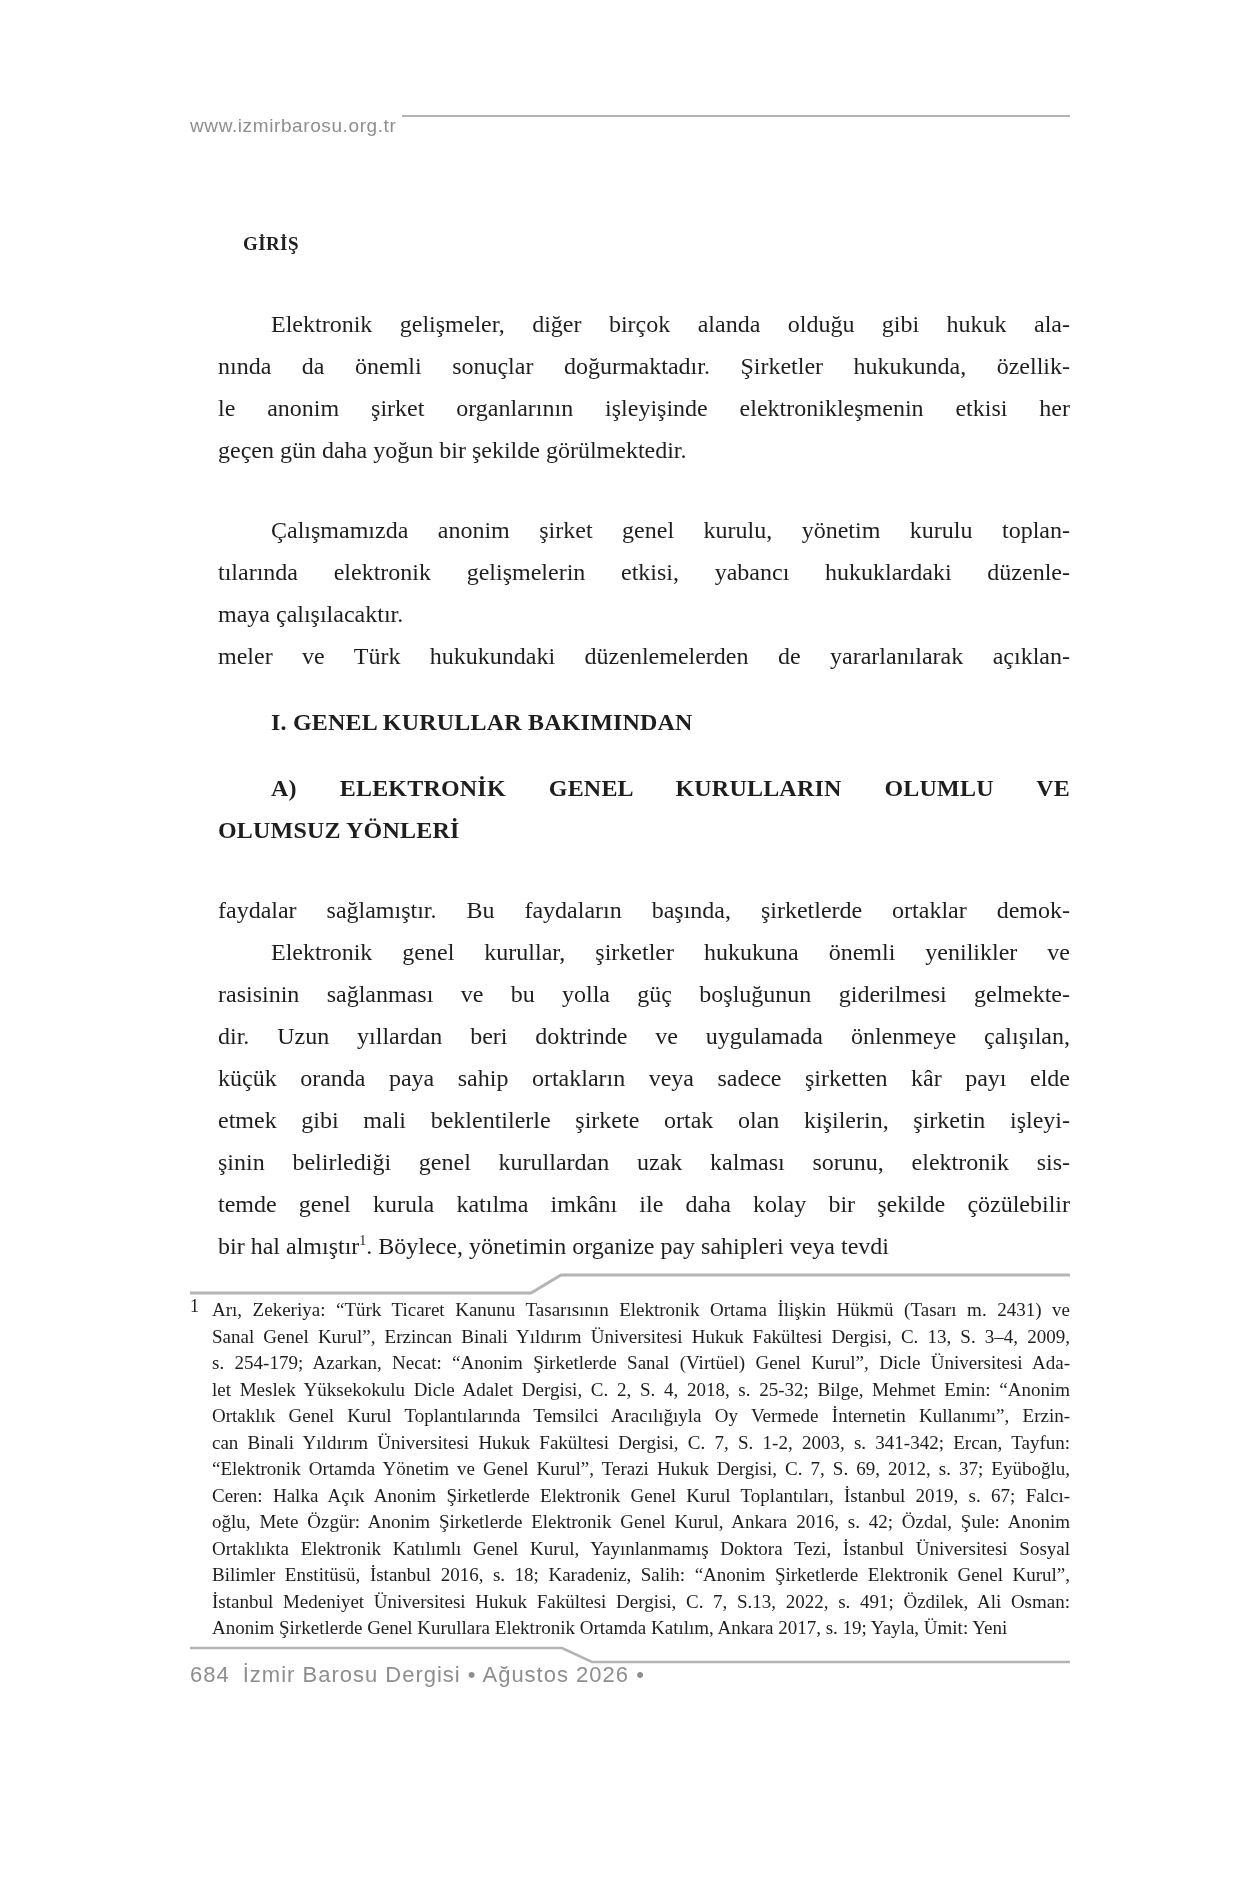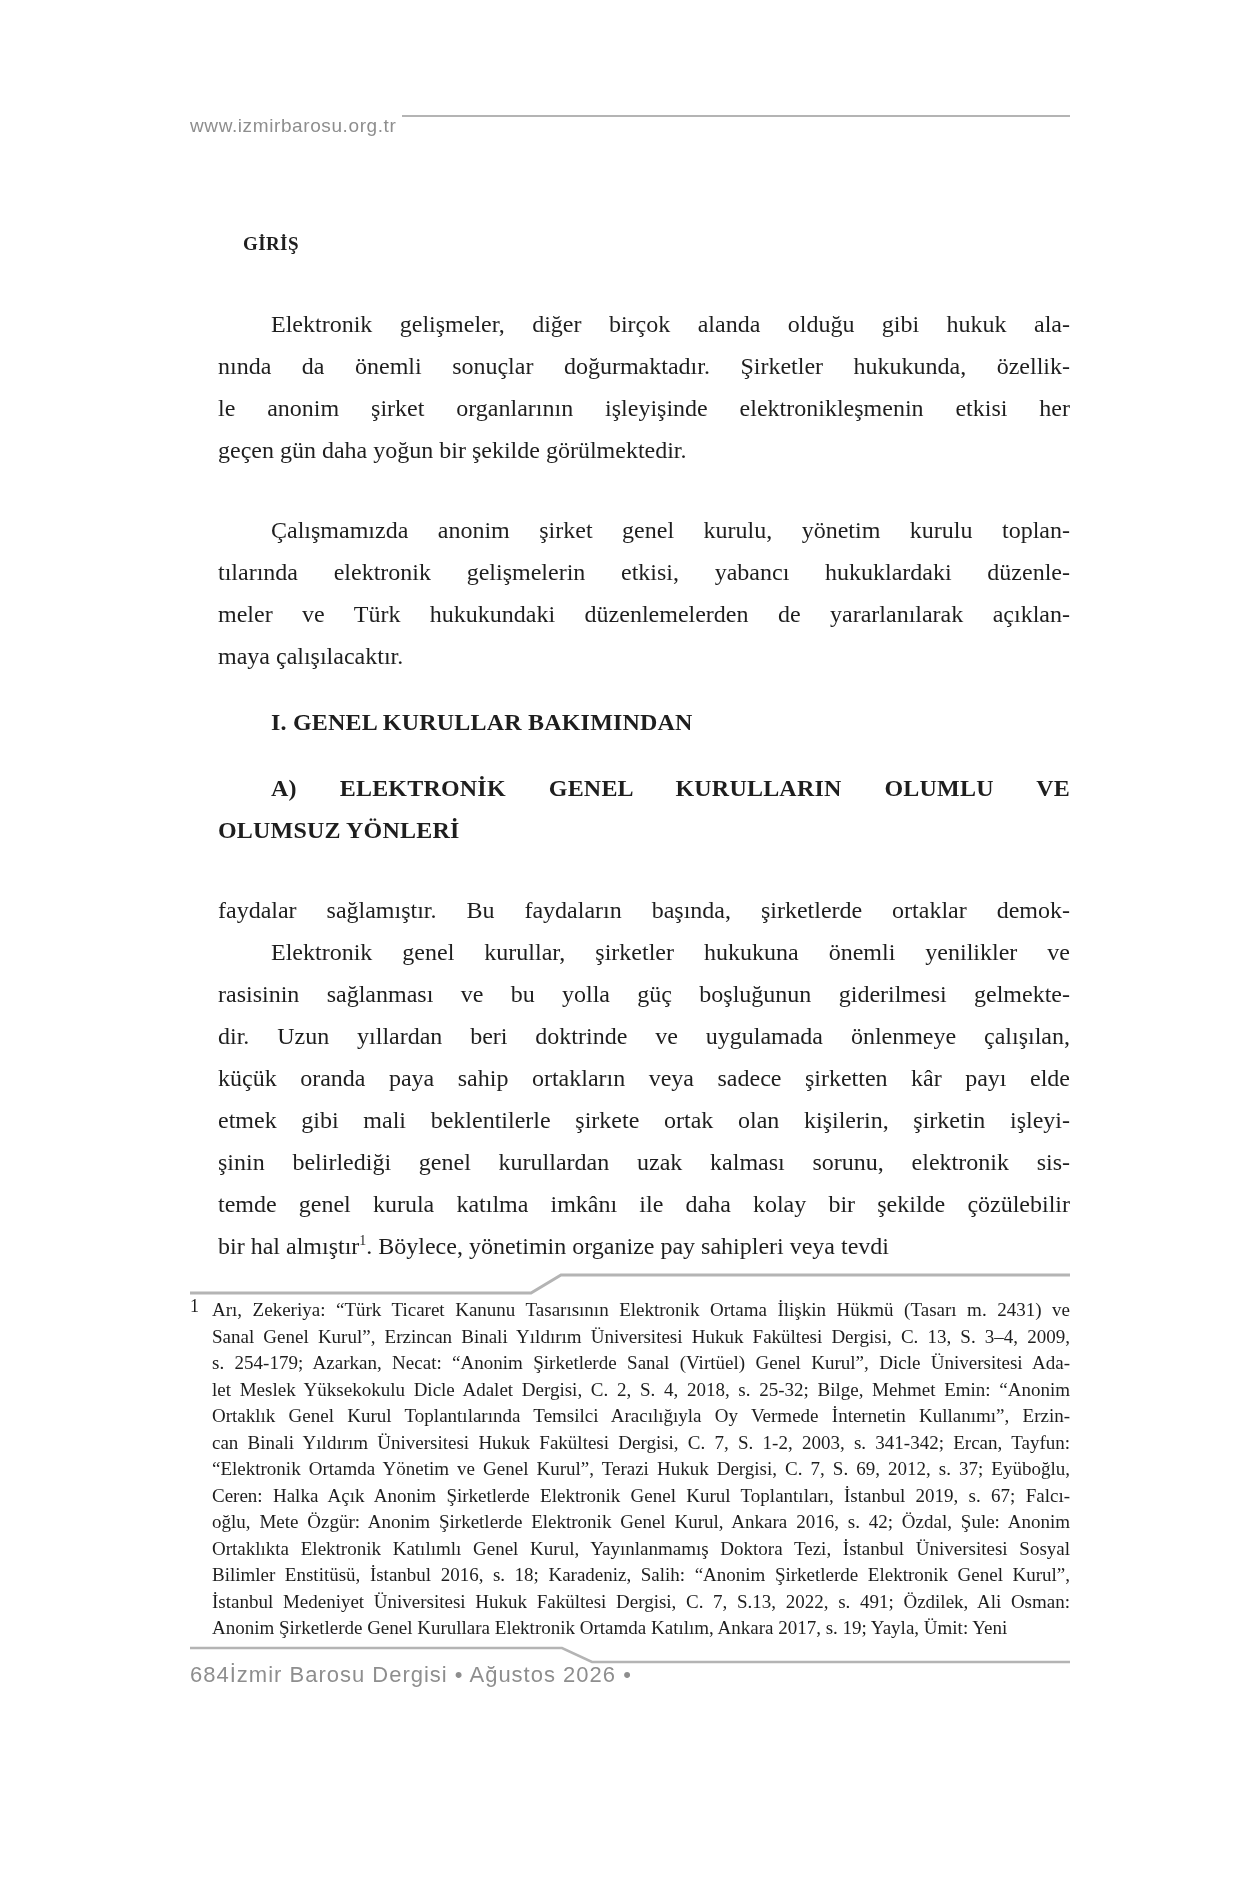--- a/index.html
+++ b/index.html
@@ -37,21 +37,21 @@
     position:relative;margin-top:2px;padding-left:22px;
     font-size:19px;line-height:26.5px;color:#1e1e1e;
   }
   .fn-num{position:absolute;left:0;top:-4px;font-size:18px;}
   .fn-line{text-align:justify;text-align-last:left;}
   .fn-line.j{text-align-last:justify;}
   
   .footer{margin-top:4px;}
   .footer svg{display:block;}
   .footer-text{
-    display:flex;align-items:baseline;gap:0;margin-top:-2px;
+    display:flex;align-items:baseline;gap:13px;margin-top:-2px;
     font-family:"Liberation Sans", sans-serif;color:#8e8e8e;
     font-size:22px;letter-spacing:1px;
   }
 </style>
 </head>
 <body>
 
 <div class="page">
 
   <div class="header">
@@ -64,22 +64,22 @@
   <div id="body-sections">
       <div class="sec">
         <div class="tline indent j">Elektronik gelişmeler, diğer birçok alanda olduğu gibi hukuk ala-</div>
         <div class="tline j">nında da önemli sonuçlar doğurmaktadır. Şirketler hukukunda, özellik-</div>
         <div class="tline j">le anonim şirket organlarının işleyişinde elektronikleşmenin etkisi her</div>
         <div class="tline">geçen gün daha yoğun bir şekilde görülmektedir.</div>
       </div>
       <div class="sec">
         <div class="tline indent j">Çalışmamızda anonim şirket genel kurulu, yönetim kurulu toplan-</div>
         <div class="tline j">tılarında elektronik gelişmelerin etkisi, yabancı hukuklardaki düzenle-</div>
+        <div class="tline">maya çalışılacaktır.</div>
         <div class="tline j">meler ve Türk hukukundaki düzenlemelerden de yararlanılarak açıklan-</div>
-        <div class="tline">maya çalışılacaktır.</div>
       </div>
       <div class="sec heading">
         <div class="tline indent">I. GENEL KURULLAR BAKIMINDAN</div>
       </div>
       <div class="sec heading">
         <div class="tline indent j">A) ELEKTRONİK GENEL KURULLARIN OLUMLU VE</div>
         <div class="tline">OLUMSUZ YÖNLERİ</div>
       </div>
       <div class="sec">
         <div class="tline j">faydalar sağlamıştır. Bu faydaların başında, şirketlerde ortaklar demok-</div>

